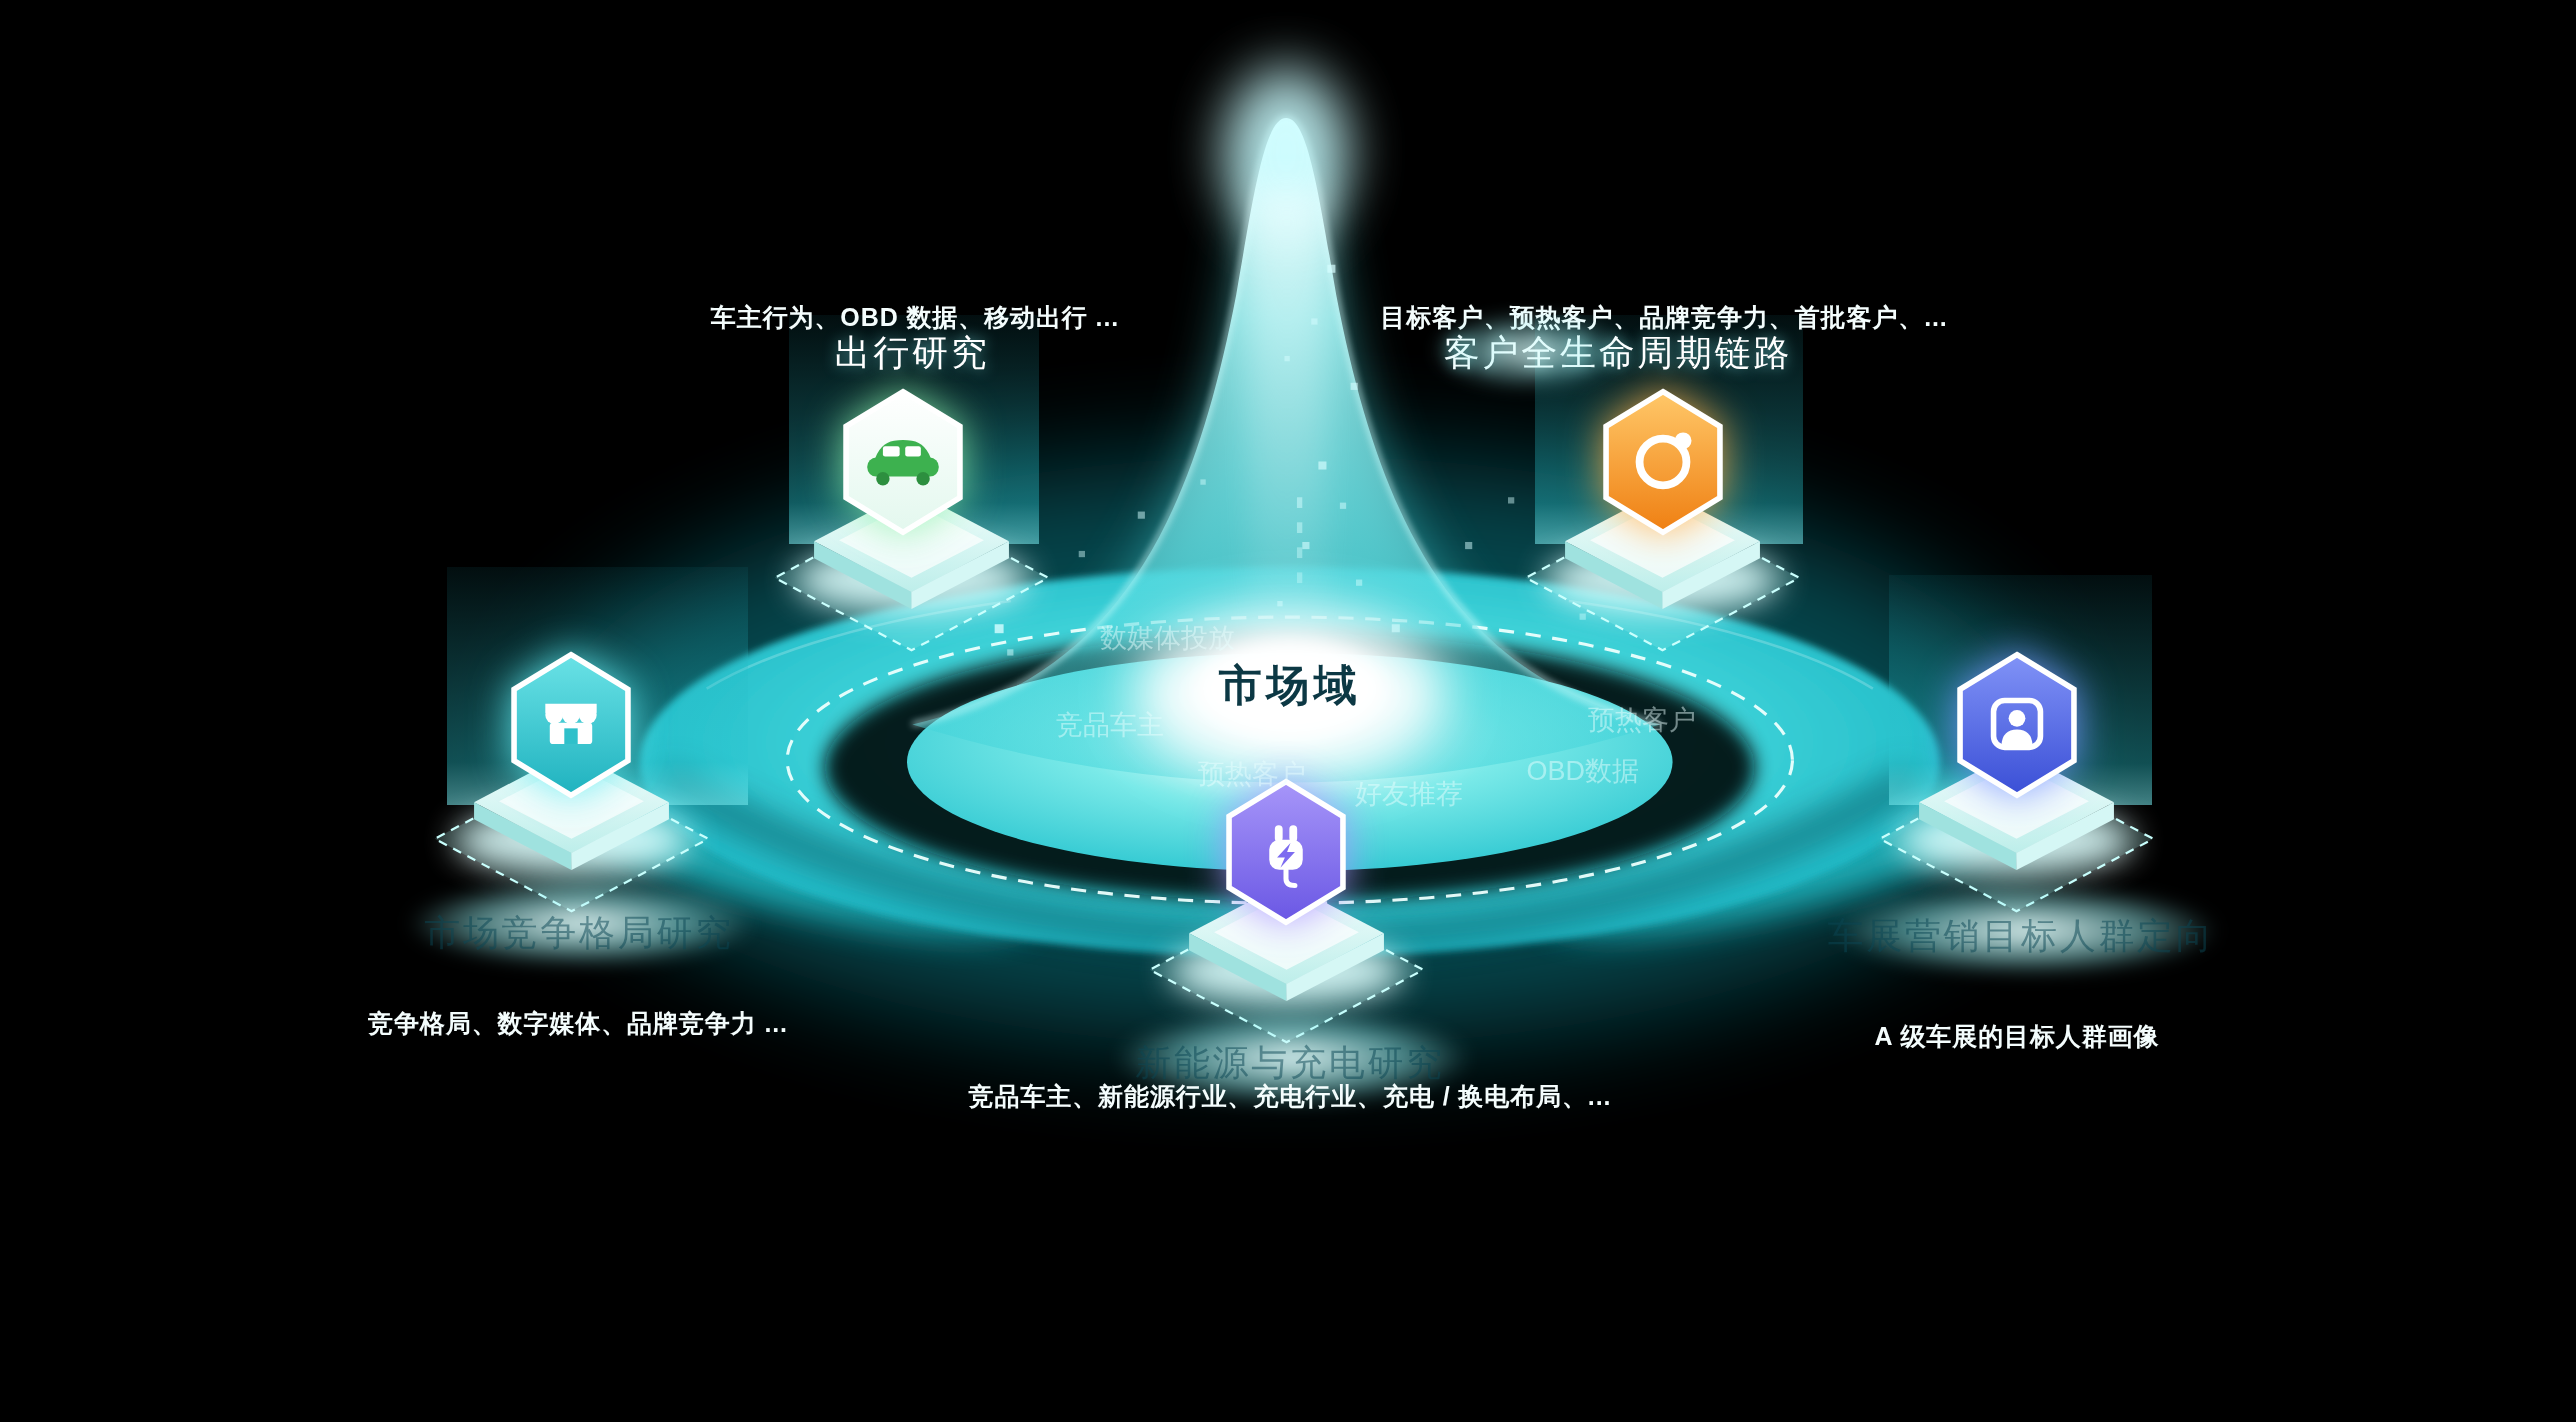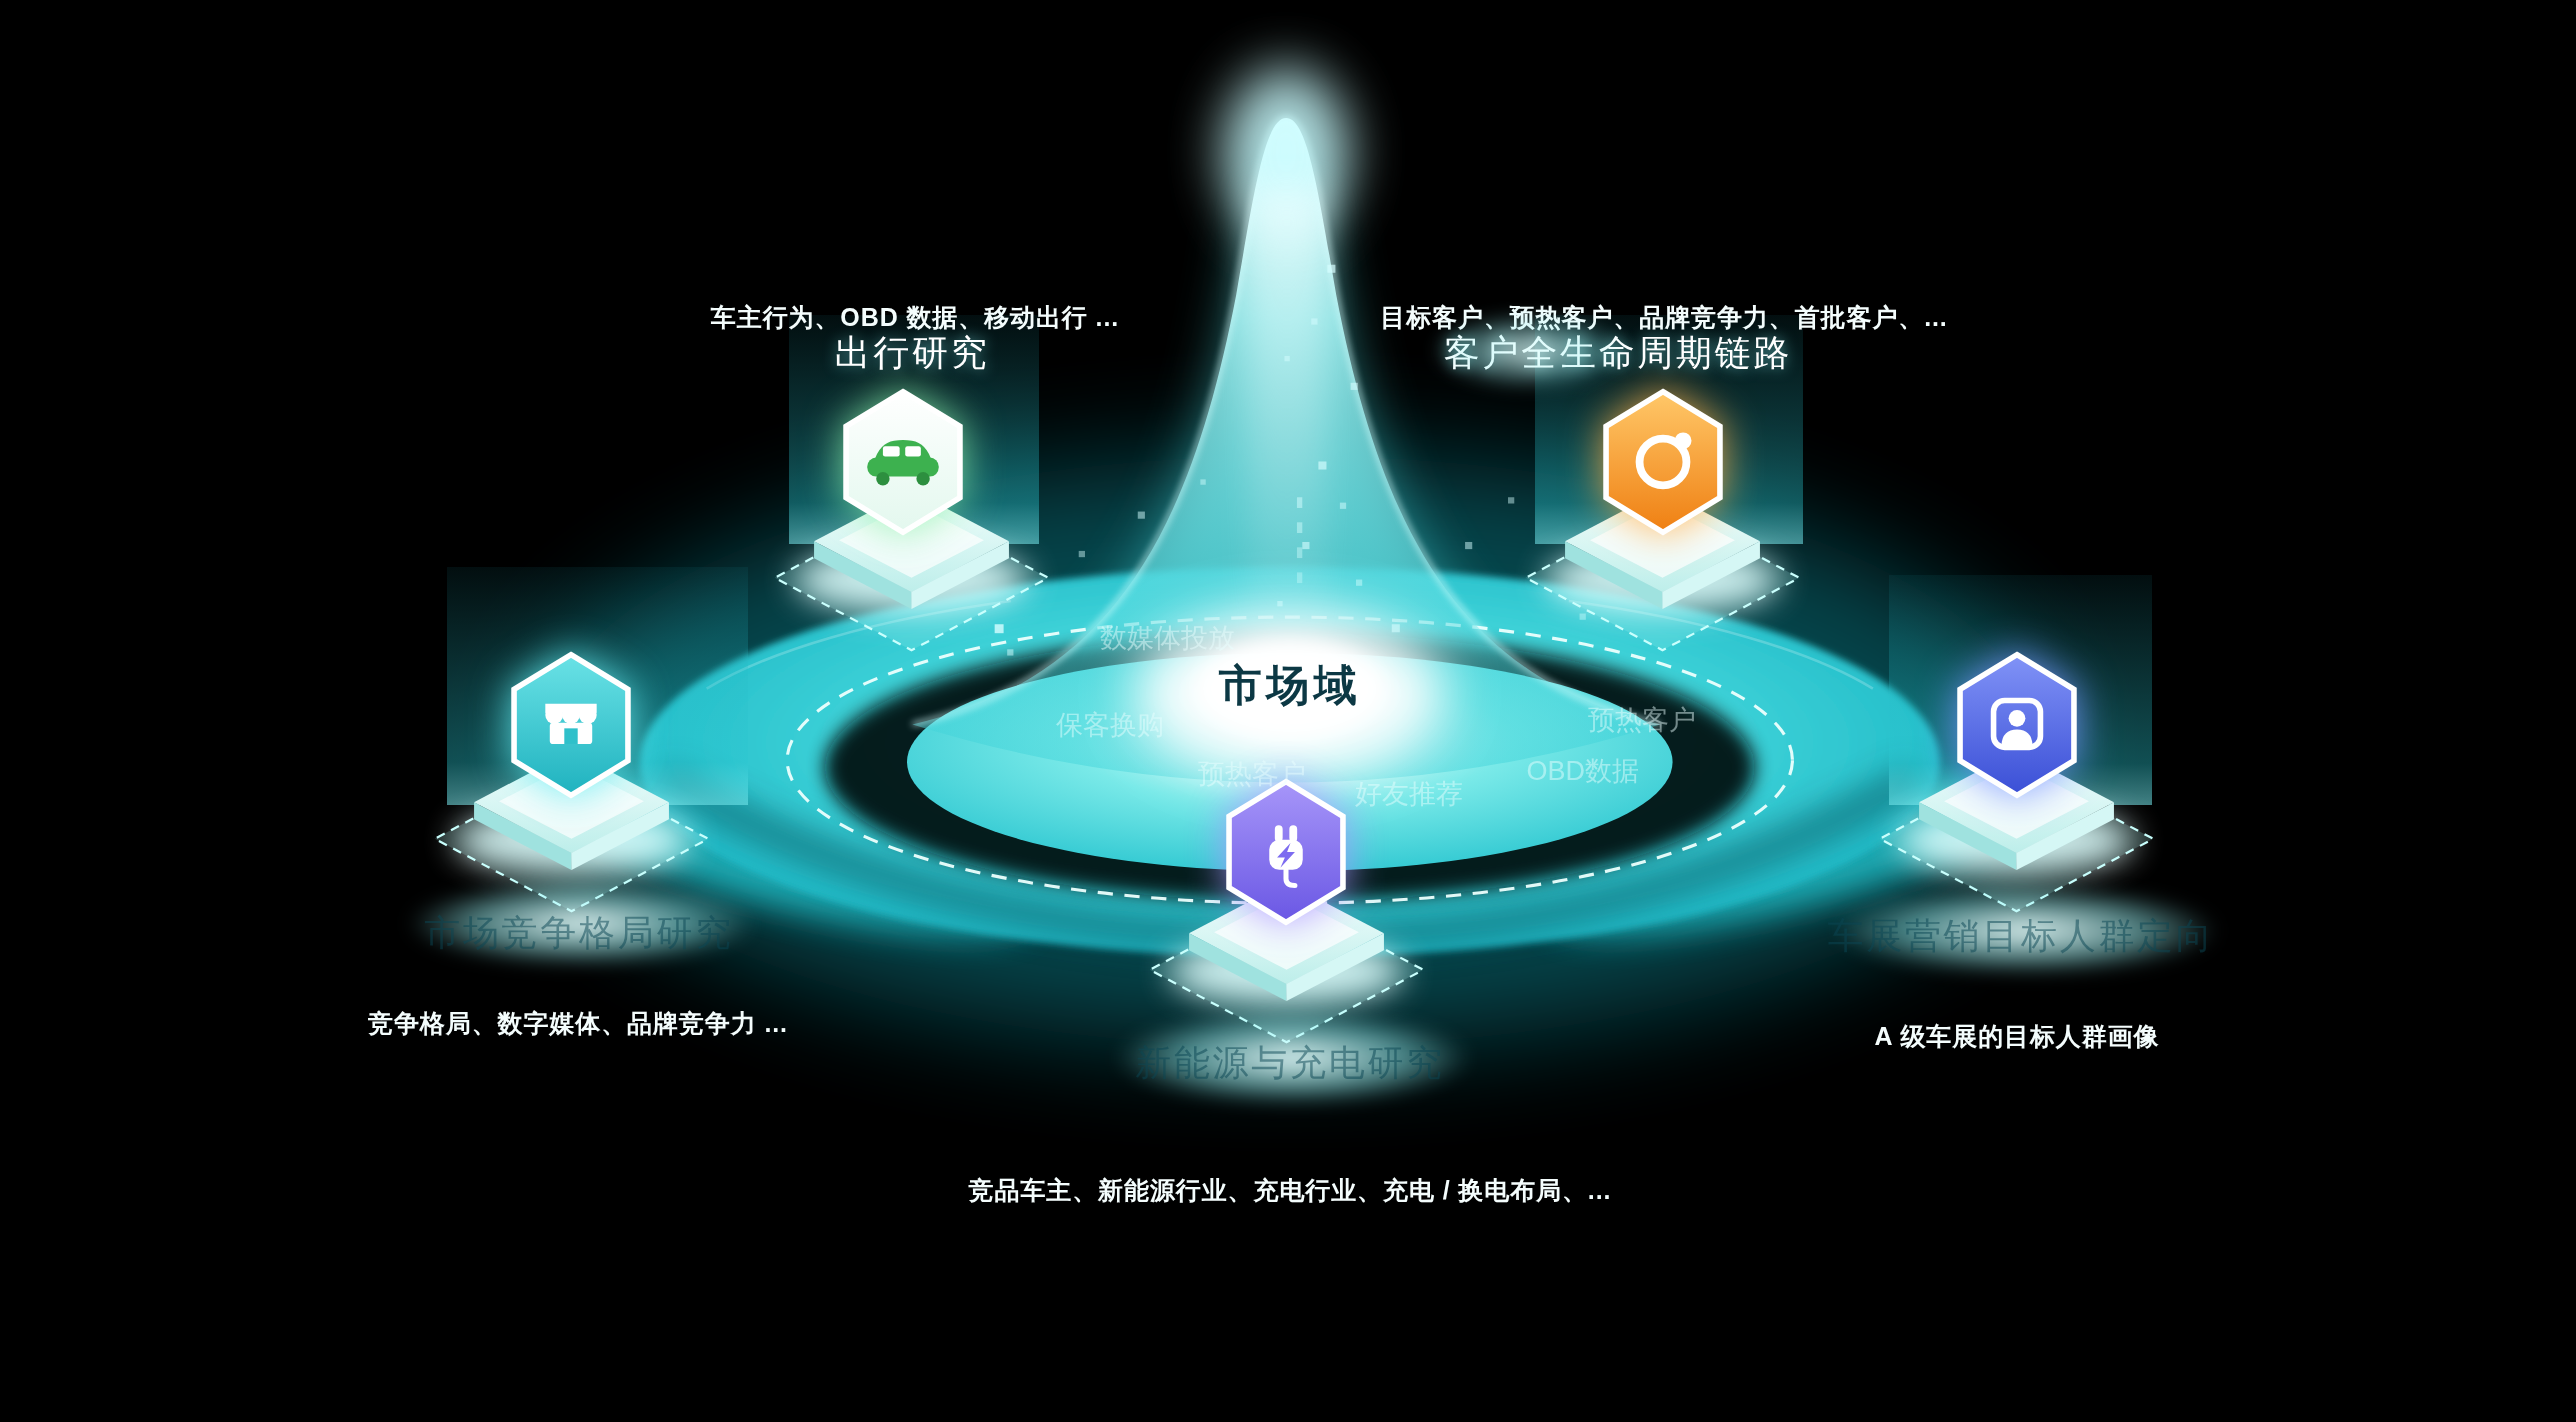--- a/index.html
+++ b/index.html
@@ -264,29 +264,29 @@
   <div class="subtitle" style="left:468px;top:265px">车主行为、OBD 数据、移动出行 ...</div>
   <div class="title" style="left:554px;top:329px">出行研究</div>
 
   <div class="subtitle" style="left:1217px;top:265px">目标客户、预热客户、品牌竞争力、首批客户、...</div>
   <div class="title" style="left:1260px;top:329px">客户全生命周期链路</div>
 
   <div class="title washed" style="left:221px;top:909px">市场竞争格局研究</div>
   <div class="subtitle" style="left:131px;top:971px">竞争格局、数字媒体、品牌竞争力 ...</div>
 
   <div class="title washed" style="left:932px;top:1039px">新能源与充电研究</div>
-  <div class="subtitle" style="left:843px;top:1138px">竞品车主、新能源行业、充电行业、充电 / 换电布局、...</div>
+  <div class="subtitle" style="left:843px;top:1044px">竞品车主、新能源行业、充电行业、充电 / 换电布局、...</div>
 
   <div class="title washed" style="left:1663px;top:912px">车展营销目标人群定向</div>
   <div class="subtitle" style="left:1570px;top:984px">A 级车展的目标人群画像</div>
 
   <div class="center-label" style="left:1111px;top:657px">市场域</div>
 
   <div class="ringlabel" style="left:967px;top:620px">数媒体投放</div>
-  <div class="ringlabel" style="left:896px;top:707px">保客换购</div>
+  <div class="ringlabel" style="left:896px;top:707px">竞品车主</div>
   <div class="ringlabel" style="left:1038px;top:756px">预热客户</div>
   <div class="ringlabel" style="left:1195px;top:776px">好友推荐</div>
   <div class="ringlabel" style="left:1371px;top:753px">OBD数据</div>
   <div class="ringlabel" style="left:1428px;top:702px">预热客户</div>
 
   <div class="glowblob" style="left:1431px;top:313px;width:197px;height:76px;opacity:0.8"></div>
 </div>
 
 
 </body></html>

